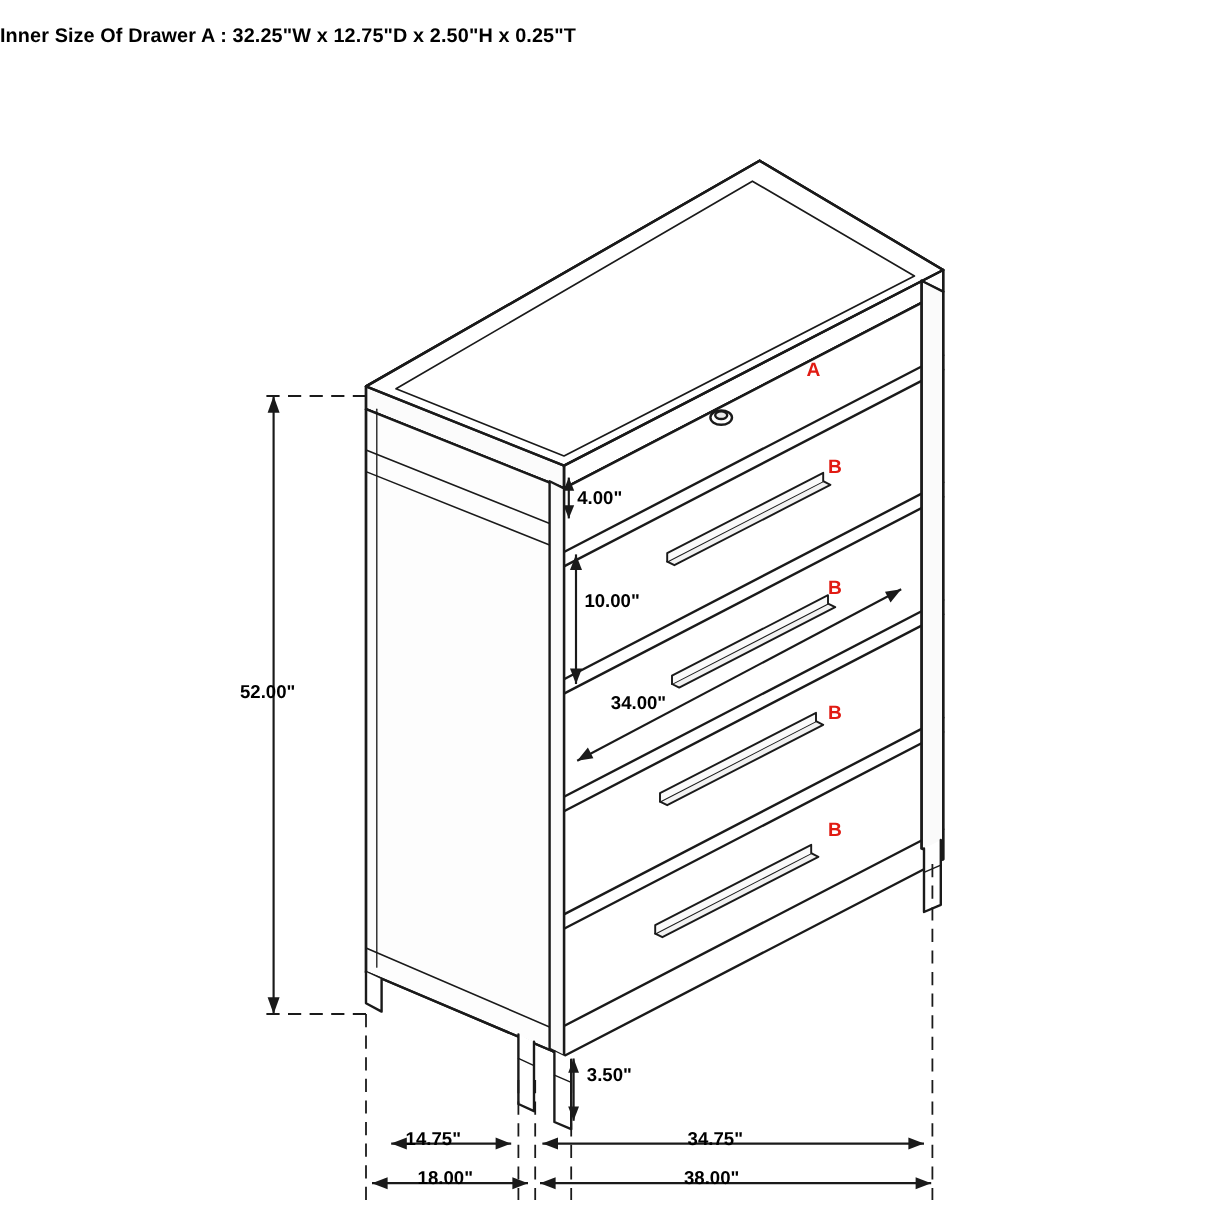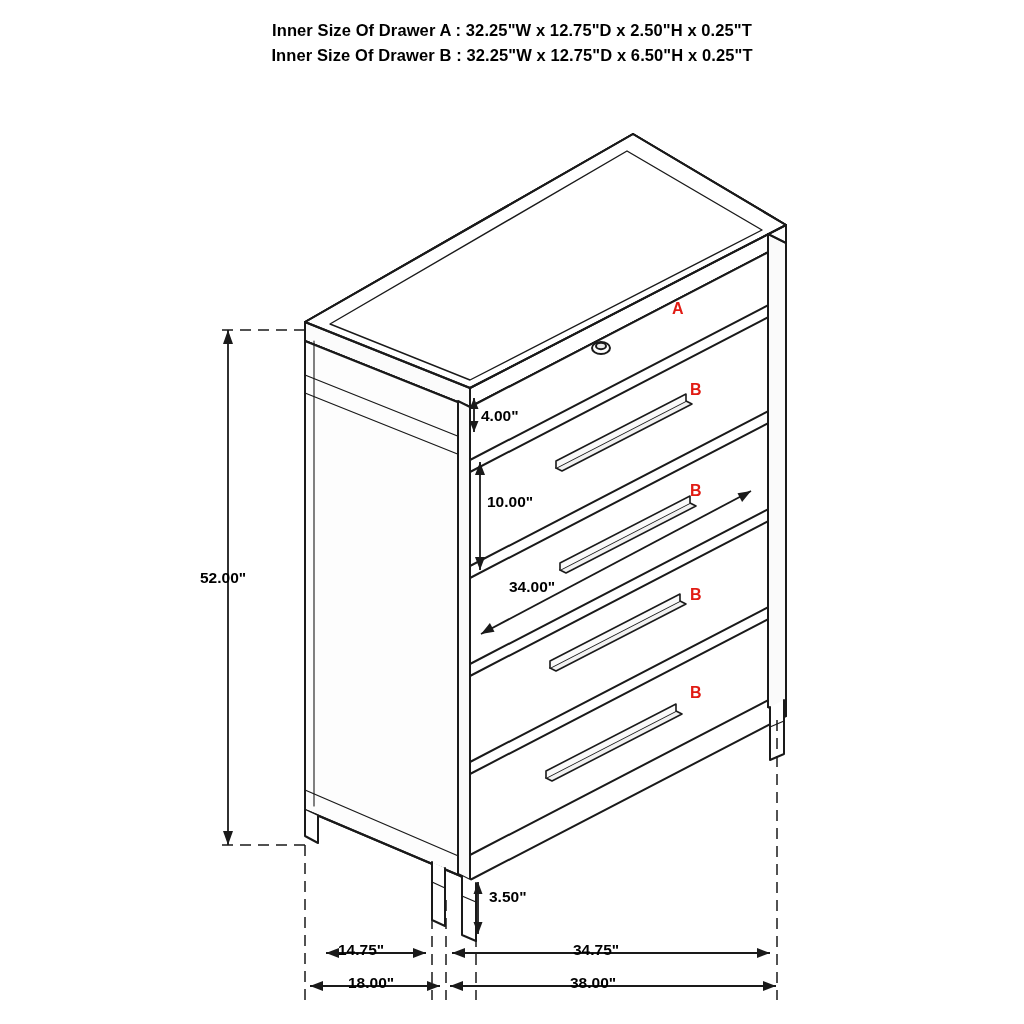--- a/index.html
+++ b/index.html
@@ -17,21 +17,21 @@
   #stage {
     position: relative;
     width: 1024px;
     height: 1024px;
   }
   .header {
     position: absolute;
     left: 0;
     top: 18px;
     width: 1024px;
-    text-align: center;
+    text-align: left;
     font-weight: bold;
     font-size: 16.5px;
     color: #000;
     letter-spacing: 0.1px;
     line-height: 25px;
   }
   .header div { white-space: nowrap; }
 
   svg.diagram {
     position: absolute;
@@ -55,21 +55,20 @@
     white-space: nowrap;
   }
 </style>
 </head>
 <body>
 
 <div id="stage">
 
   <div class="header">
     <div>Inner Size Of Drawer A : 32.25"W x 12.75"D x 2.50"H x 0.25"T</div>
-    <div>Inner Size Of Drawer B : 32.25"W x 12.75"D x 6.50"H x 0.25"T</div>
   </div>
 
   <svg class="diagram" viewBox="0 0 1024 1024">
     <g fill="none" stroke="#1a1a1a" stroke-width="2" stroke-linejoin="round" stroke-linecap="round">
 
       <g>
         <path d="M633 134 L786 225 L786 243 L470 407 L470 388 Z" fill="#ffffff"></path>
         <path d="M633 134 L305 322 L305 341 L470 407 L470 388 Z" fill="#fbfbfb"></path>
         <path d="M633 134 L786 225 L470 388 L305 322 Z" fill="#ffffff"></path>
         <path d="M305 322 L470 388 L786 225"></path>

